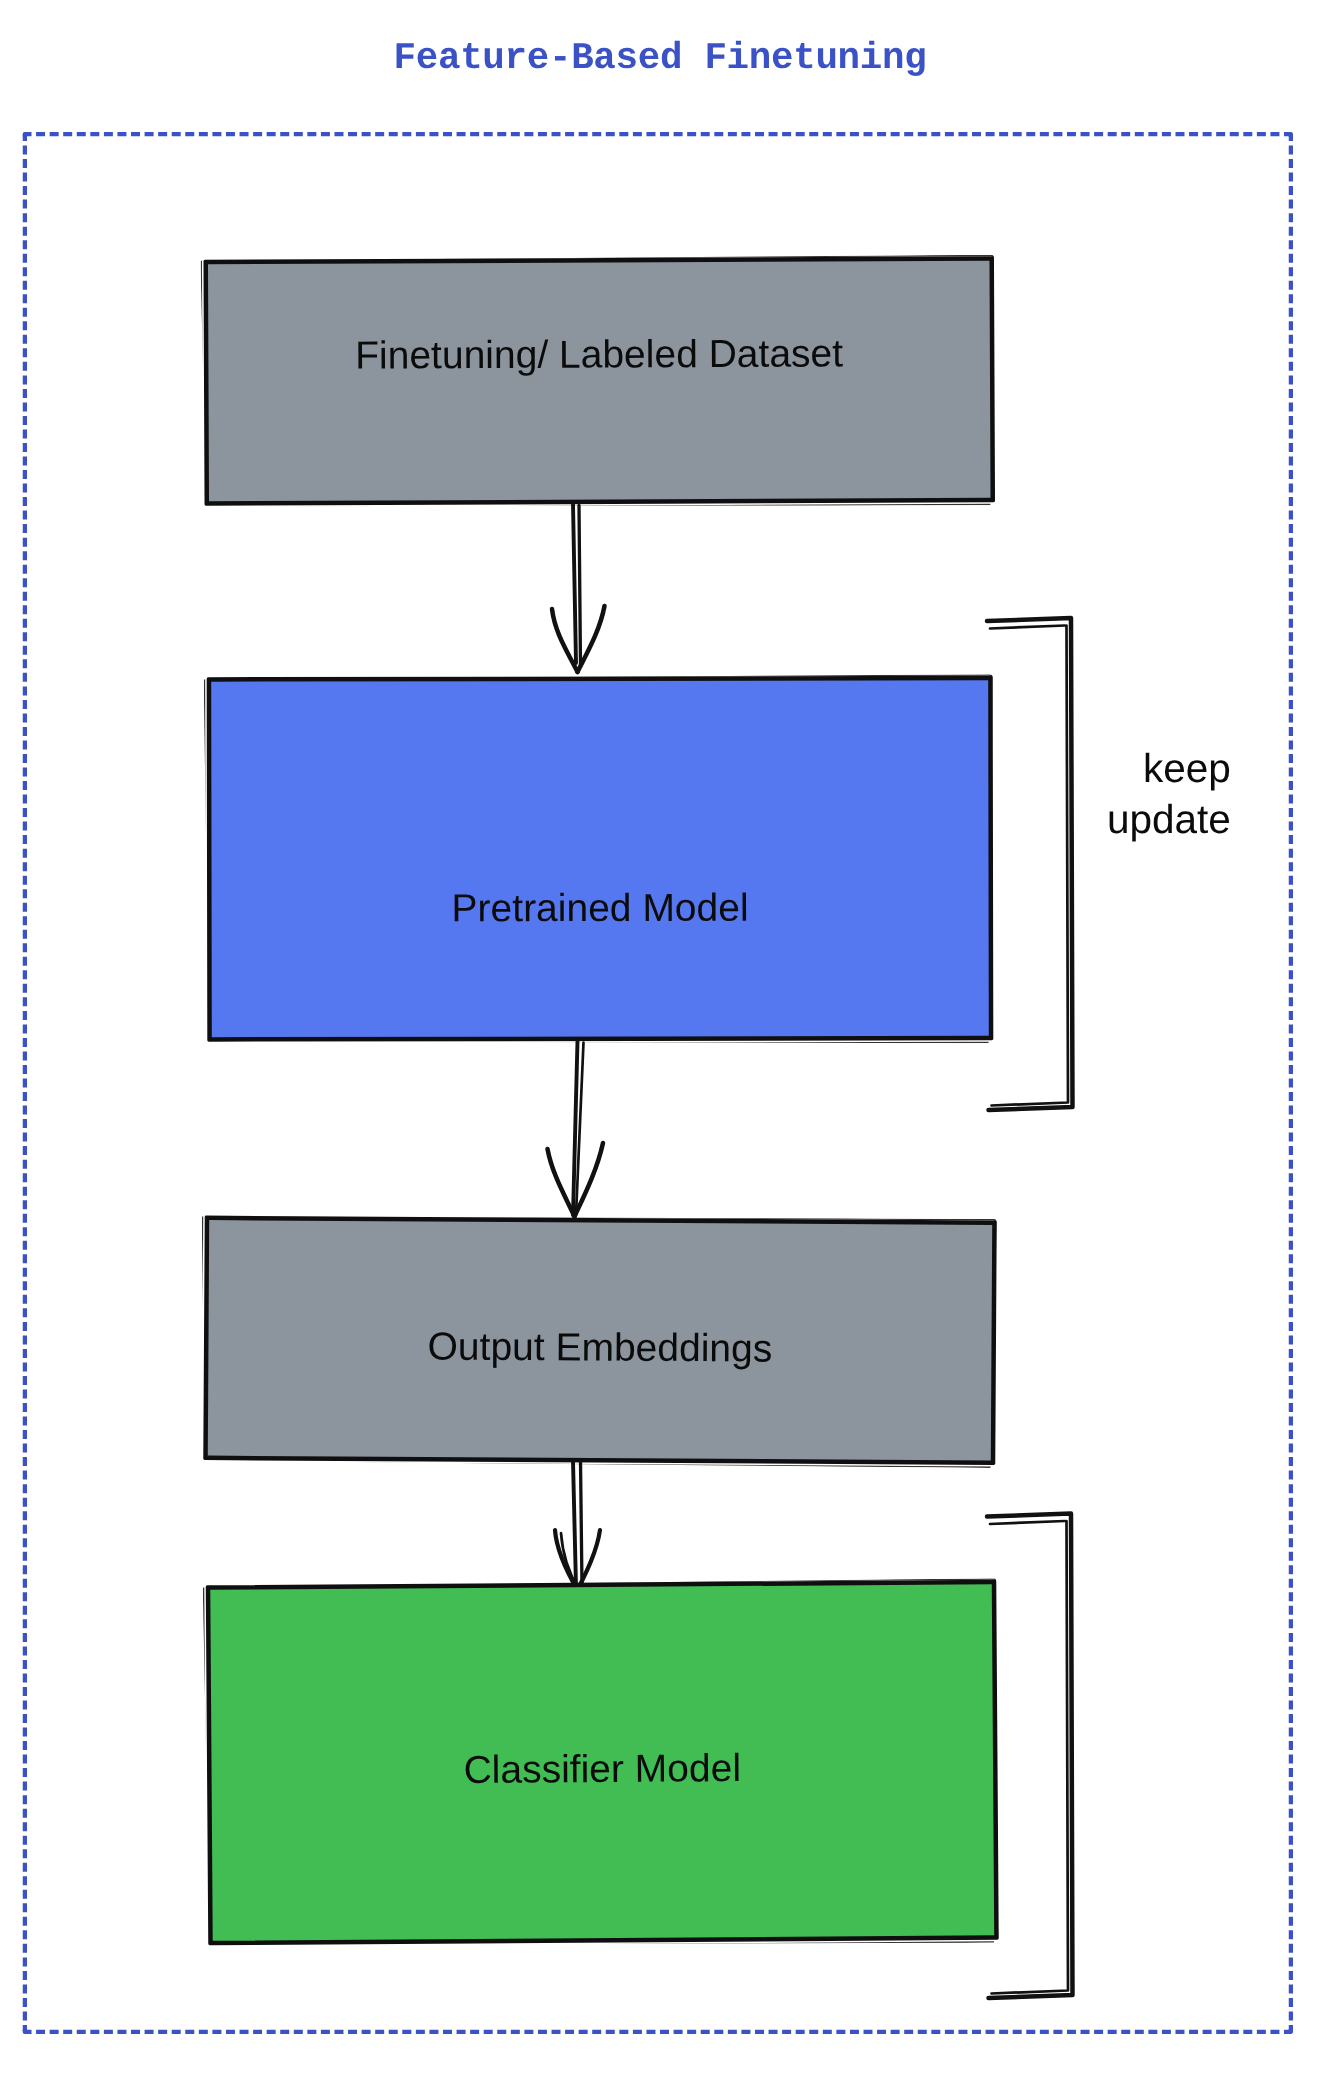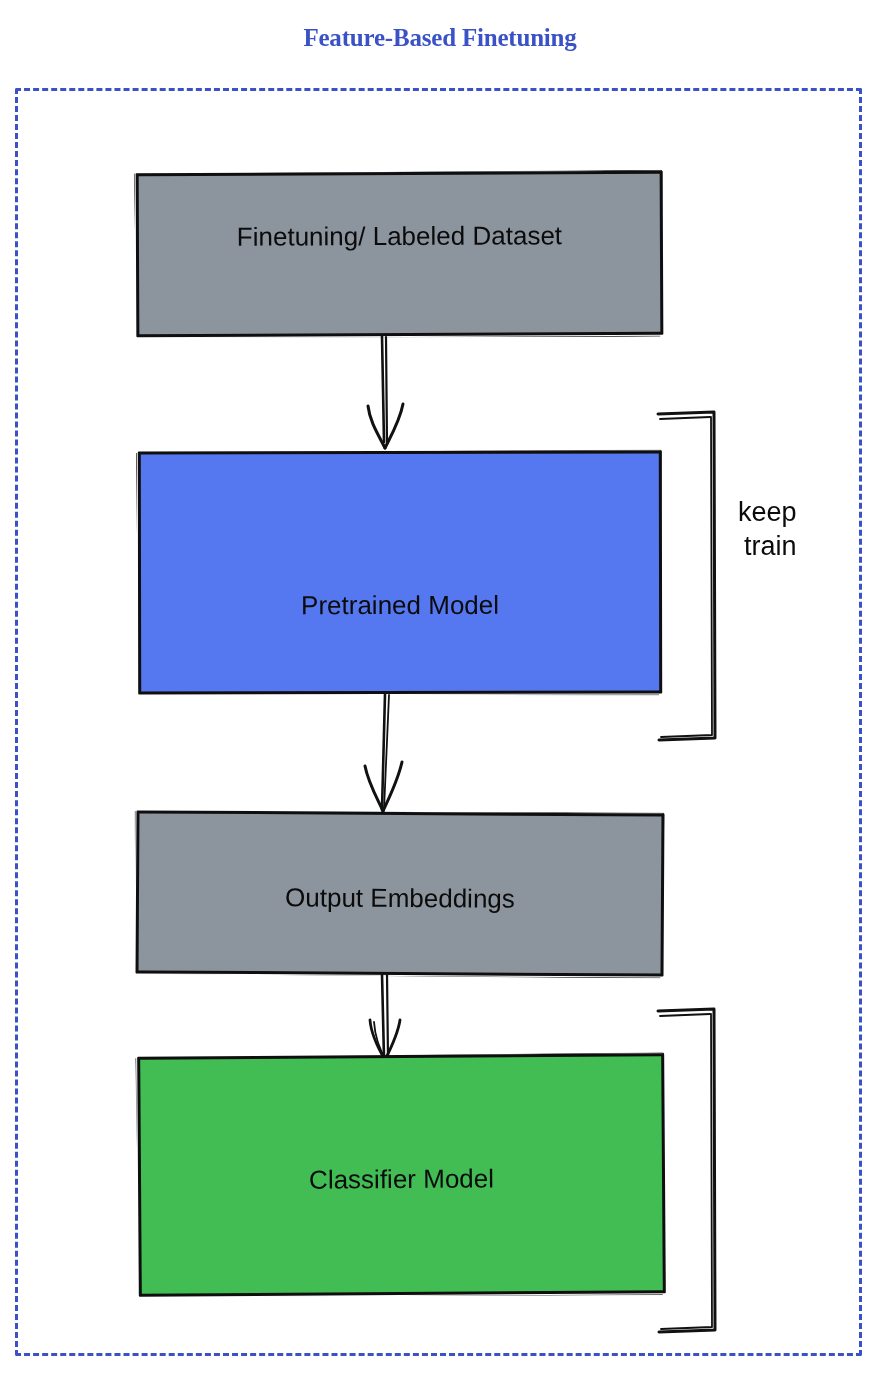--- a/index.html
+++ b/index.html
@@ -20,21 +20,21 @@
   #diagram-title {
     position: absolute;
     left: 0;
     top: 24px;
     width: 880px;
     text-align: center;
     font-size: 25px;
     font-weight: 700;
     letter-spacing: -0.2px;
     color: #3a52c6;
-    font-family: Liberation Serif, serif;
+    font-family: Liberation Mono, monospace;
   }
   #dashed-frame {
     position: absolute;
     left: 15px;
     top: 88px;
     width: 847px;
     height: 1268px;
     border: 3px dashed #3a52c6;
     box-sizing: border-box;
     border-radius: 2px;
@@ -153,21 +153,21 @@
     <div class="node-label">Pretrained Model</div>
   </div>
 
   <svg class="bracket" id="bracket-keep-frozen" style="left:650px; top:408px;" width="80" height="335">
     <path d="M8,6 L64,4 L65,330 L9,332" stroke="#111" stroke-width="3" fill="none" stroke-linecap="round" stroke-linejoin="round"></path>
     <path d="M10,11 L60,9 M61,9 L62,327 M62,327 L11,329" stroke="#111" stroke-width="1.8" fill="none" stroke-linecap="round"></path>
   </svg>
 
   <div class="bracket-label" id="label-keep-frozen">
     <span>keep</span>
-    <span>train</span>
+    <span>update</span>
   </div>
 
   <svg class="arrow" id="arrow-2" style="left:340px; top:692px;" width="110" height="125">
     <path d="M45,2 L42,118" stroke="#111" stroke-width="2.6" fill="none" stroke-linecap="round"></path>
     <path d="M49,3 L44,118" stroke="#111" stroke-width="1.8" fill="none" stroke-linecap="round"></path>
     <path d="M25,74 C28,90 36,104 43,119" stroke="#111" stroke-width="3" fill="none" stroke-linecap="round"></path>
     <path d="M62,70 C58,88 50,104 43,119" stroke="#111" stroke-width="3" fill="none" stroke-linecap="round"></path>
   </svg>
 
   <div class="node" id="node-embeddings">

